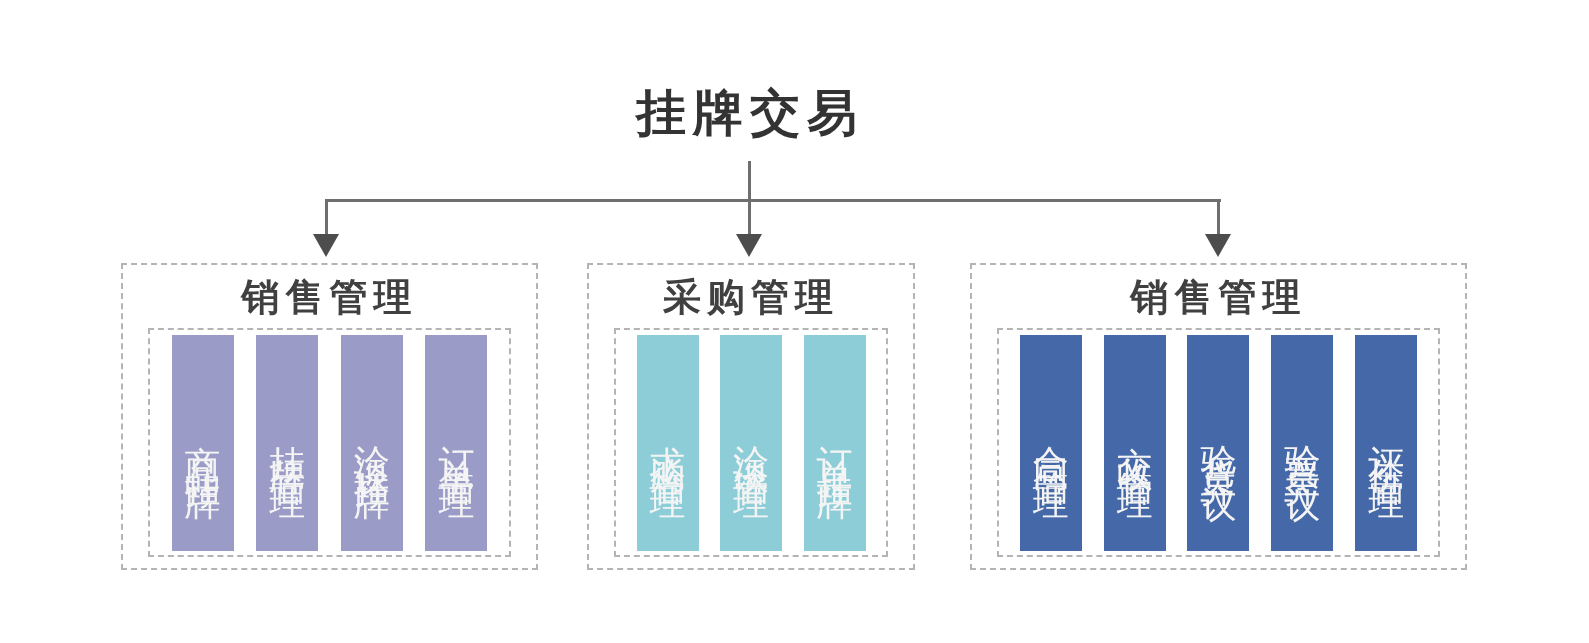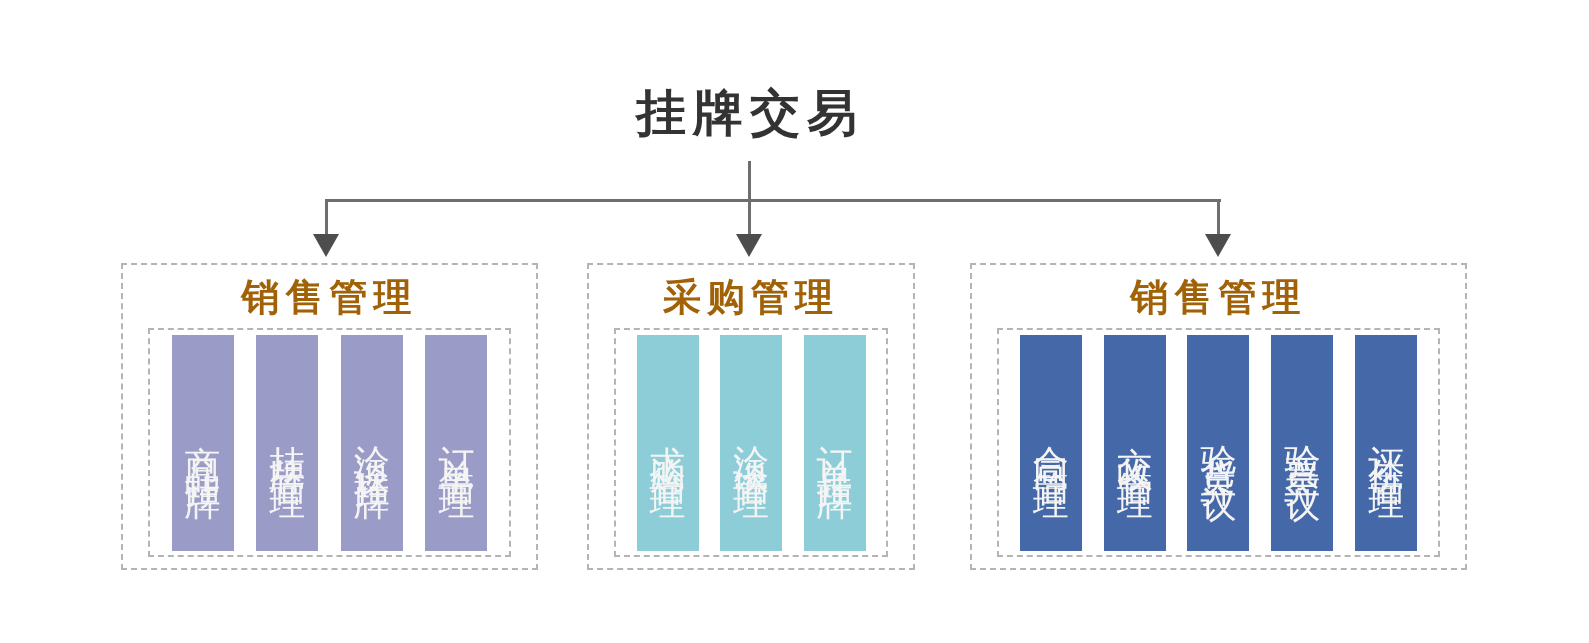--- a/index.html
+++ b/index.html
@@ -57,21 +57,21 @@
   .gheading {
     position:absolute;
     top:0; left:0; right:0;
     height:62px;
     display:flex;
     align-items:center;
     justify-content:center;
     font-size:38px;
     font-weight:bold;
     letter-spacing:6px;
-    color:#a16207;
+    color:#404040;
     white-space:nowrap;
   }
   .inner {
     position:absolute;
     left:24px; right:24px;
     top:62px; bottom:10px;
     border:2px dashed #b4b4b4;
     display:flex;
     justify-content:space-evenly;
     align-items:center;

